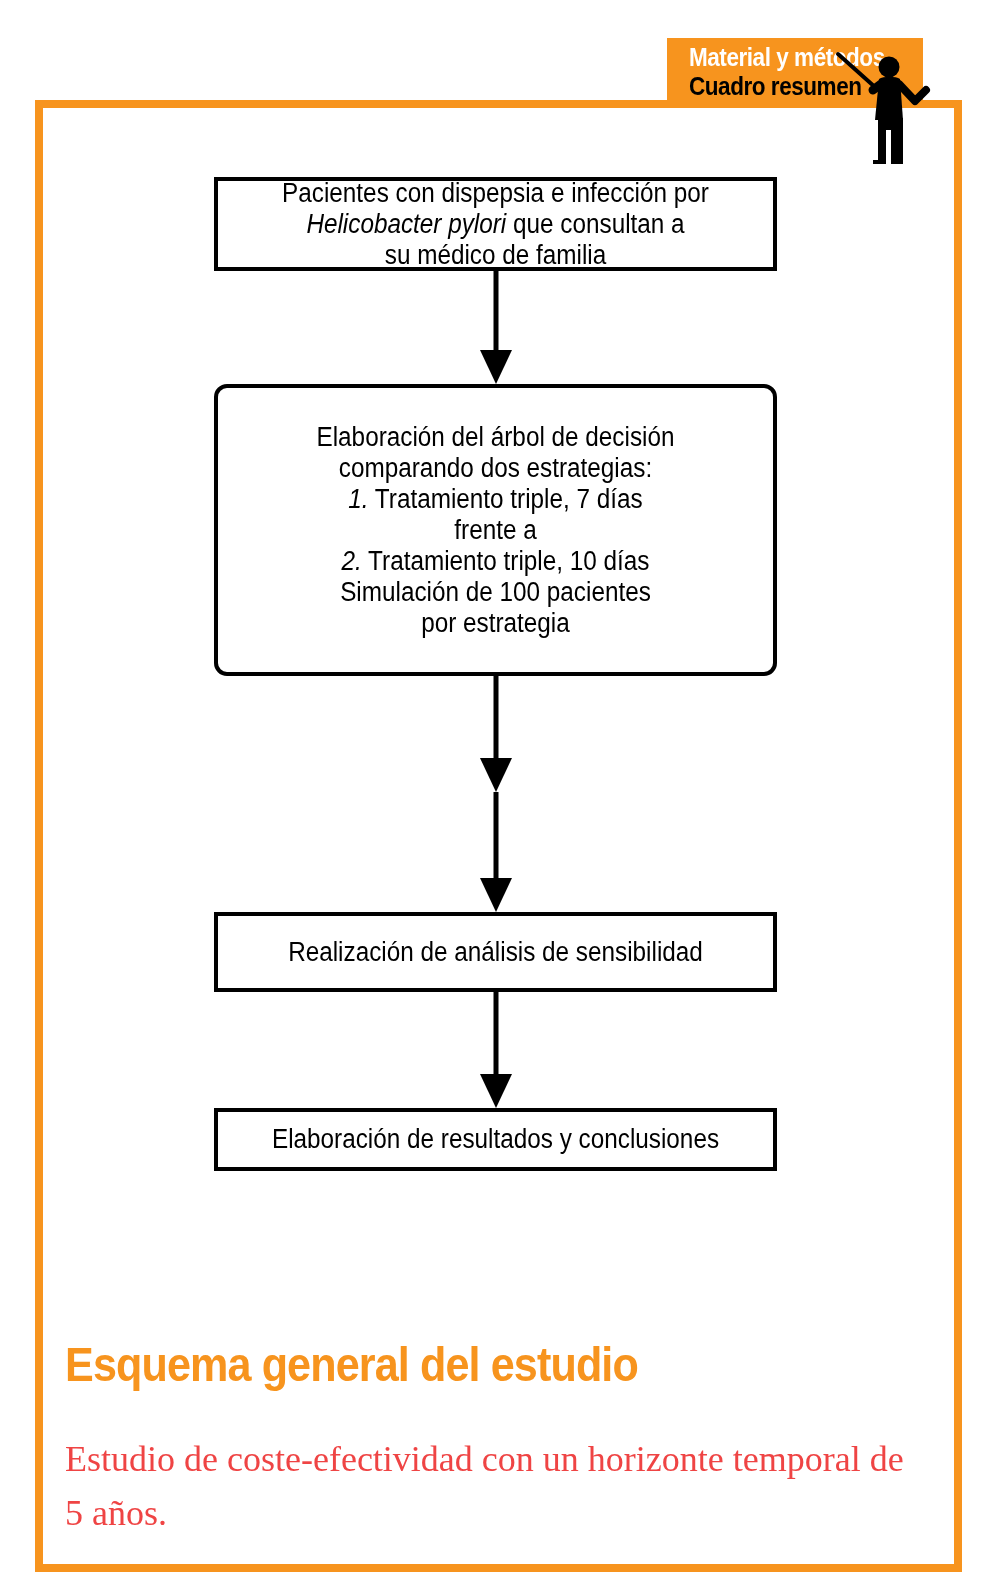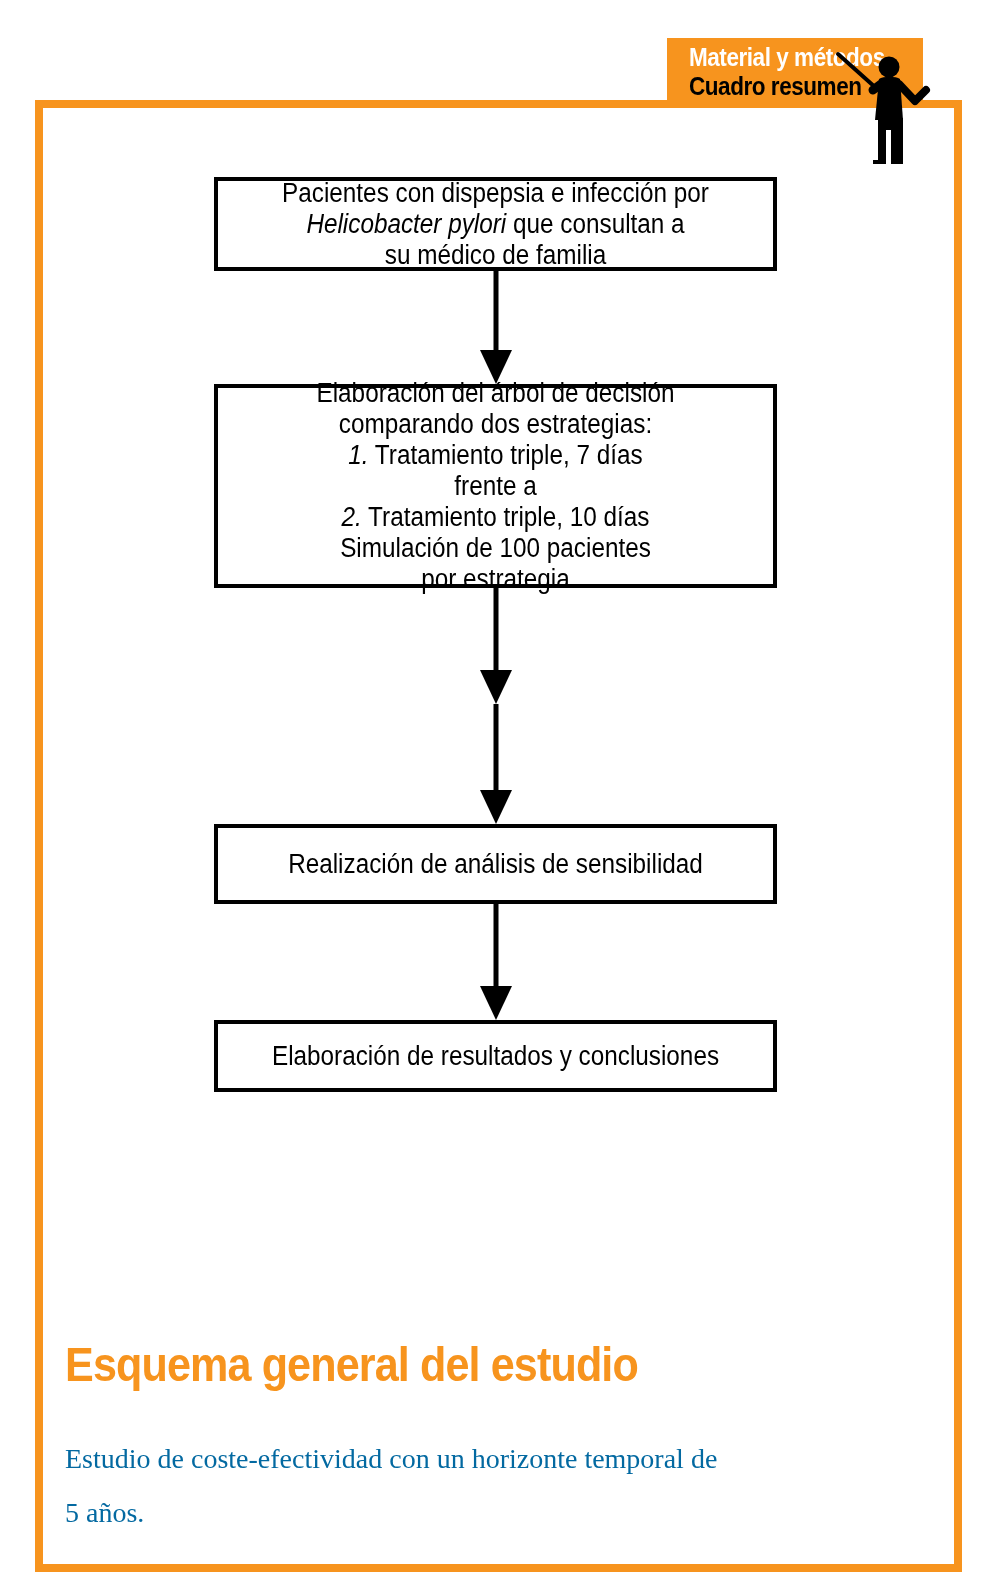--- a/index.html
+++ b/index.html
@@ -37,21 +37,21 @@
     width:0; height:0; border-left:16px solid transparent; border-right:16px solid transparent;
     border-top:34px solid #000000; }
 
   .footer-title {
     position:absolute; left:65px; top:1338px; color:var(--accent,#F7941E);
     font-weight:bold; font-size:49px; line-height:52px; white-space:nowrap;
     transform:scaleX(0.88); transform-origin:left center; letter-spacing:-1px;
   }
   .footer-body {
     position:absolute; left:65px; top:1432px; width:880px;
-    font-family:"Liberation Serif", serif; font-size:28px; line-height:54px; color:#0369a1;
+    font-family:"Liberation Serif", serif; font-size:36px; line-height:54px; color:#ef4444;
   }
 </style>
 </head>
 <body>
 
 <div class="page">
 
   <div class="frame"></div>
 
   <div class="badge">
@@ -79,21 +79,21 @@
         <div class="condense">
           <div class="fline"><span>Pacientes con dispepsia e infección por</span></div>
           <div class="fline"><span class="seg-i">Helicobacter pylori</span><span> que consultan a</span></div>
           <div class="fline"><span>su médico de familia</span></div>
         </div>
       </div>
       <div class="arrow" style="height: 113px;">
         <div class="shaft"></div>
         <div class="tri"></div>
       </div>
-      <div class="fbox" style="height: 204px;">
+      <div class="fbox" style="height: 292px; border-radius: 13px;">
         <div class="condense">
           <div class="fline"><span>Elaboración del árbol de decisión</span></div>
           <div class="fline"><span>comparando dos estrategias:</span></div>
           <div class="fline"><span class="seg-i">1.</span><span> Tratamiento triple, 7 días</span></div>
           <div class="fline"><span>frente a</span></div>
           <div class="fline"><span class="seg-i">2.</span><span> Tratamiento triple, 10 días</span></div>
           <div class="fline"><span>Simulación de 100 pacientes</span></div>
           <div class="fline"><span>por estrategia</span></div>
         </div>
       </div>
@@ -107,21 +107,21 @@
       </div>
       <div class="fbox" style="height: 80px; text-align: center;">
         <div class="condense">
           <div class="fline"><span>Realización de análisis de sensibilidad</span></div>
         </div>
       </div>
       <div class="arrow" style="height: 116px;">
         <div class="shaft"></div>
         <div class="tri"></div>
       </div>
-      <div class="fbox" style="height: 72px;">
+      <div class="fbox" style="height: 63px;">
         <div class="condense">
           <div class="fline"><span>Elaboración de resultados y conclusiones</span></div>
         </div>
       </div>
     </div>
 
   <div class="footer-title">Esquema general del estudio</div>
 
   <div class="footer-body">
     <div>Estudio de coste-efectividad con un horizonte temporal de</div>

